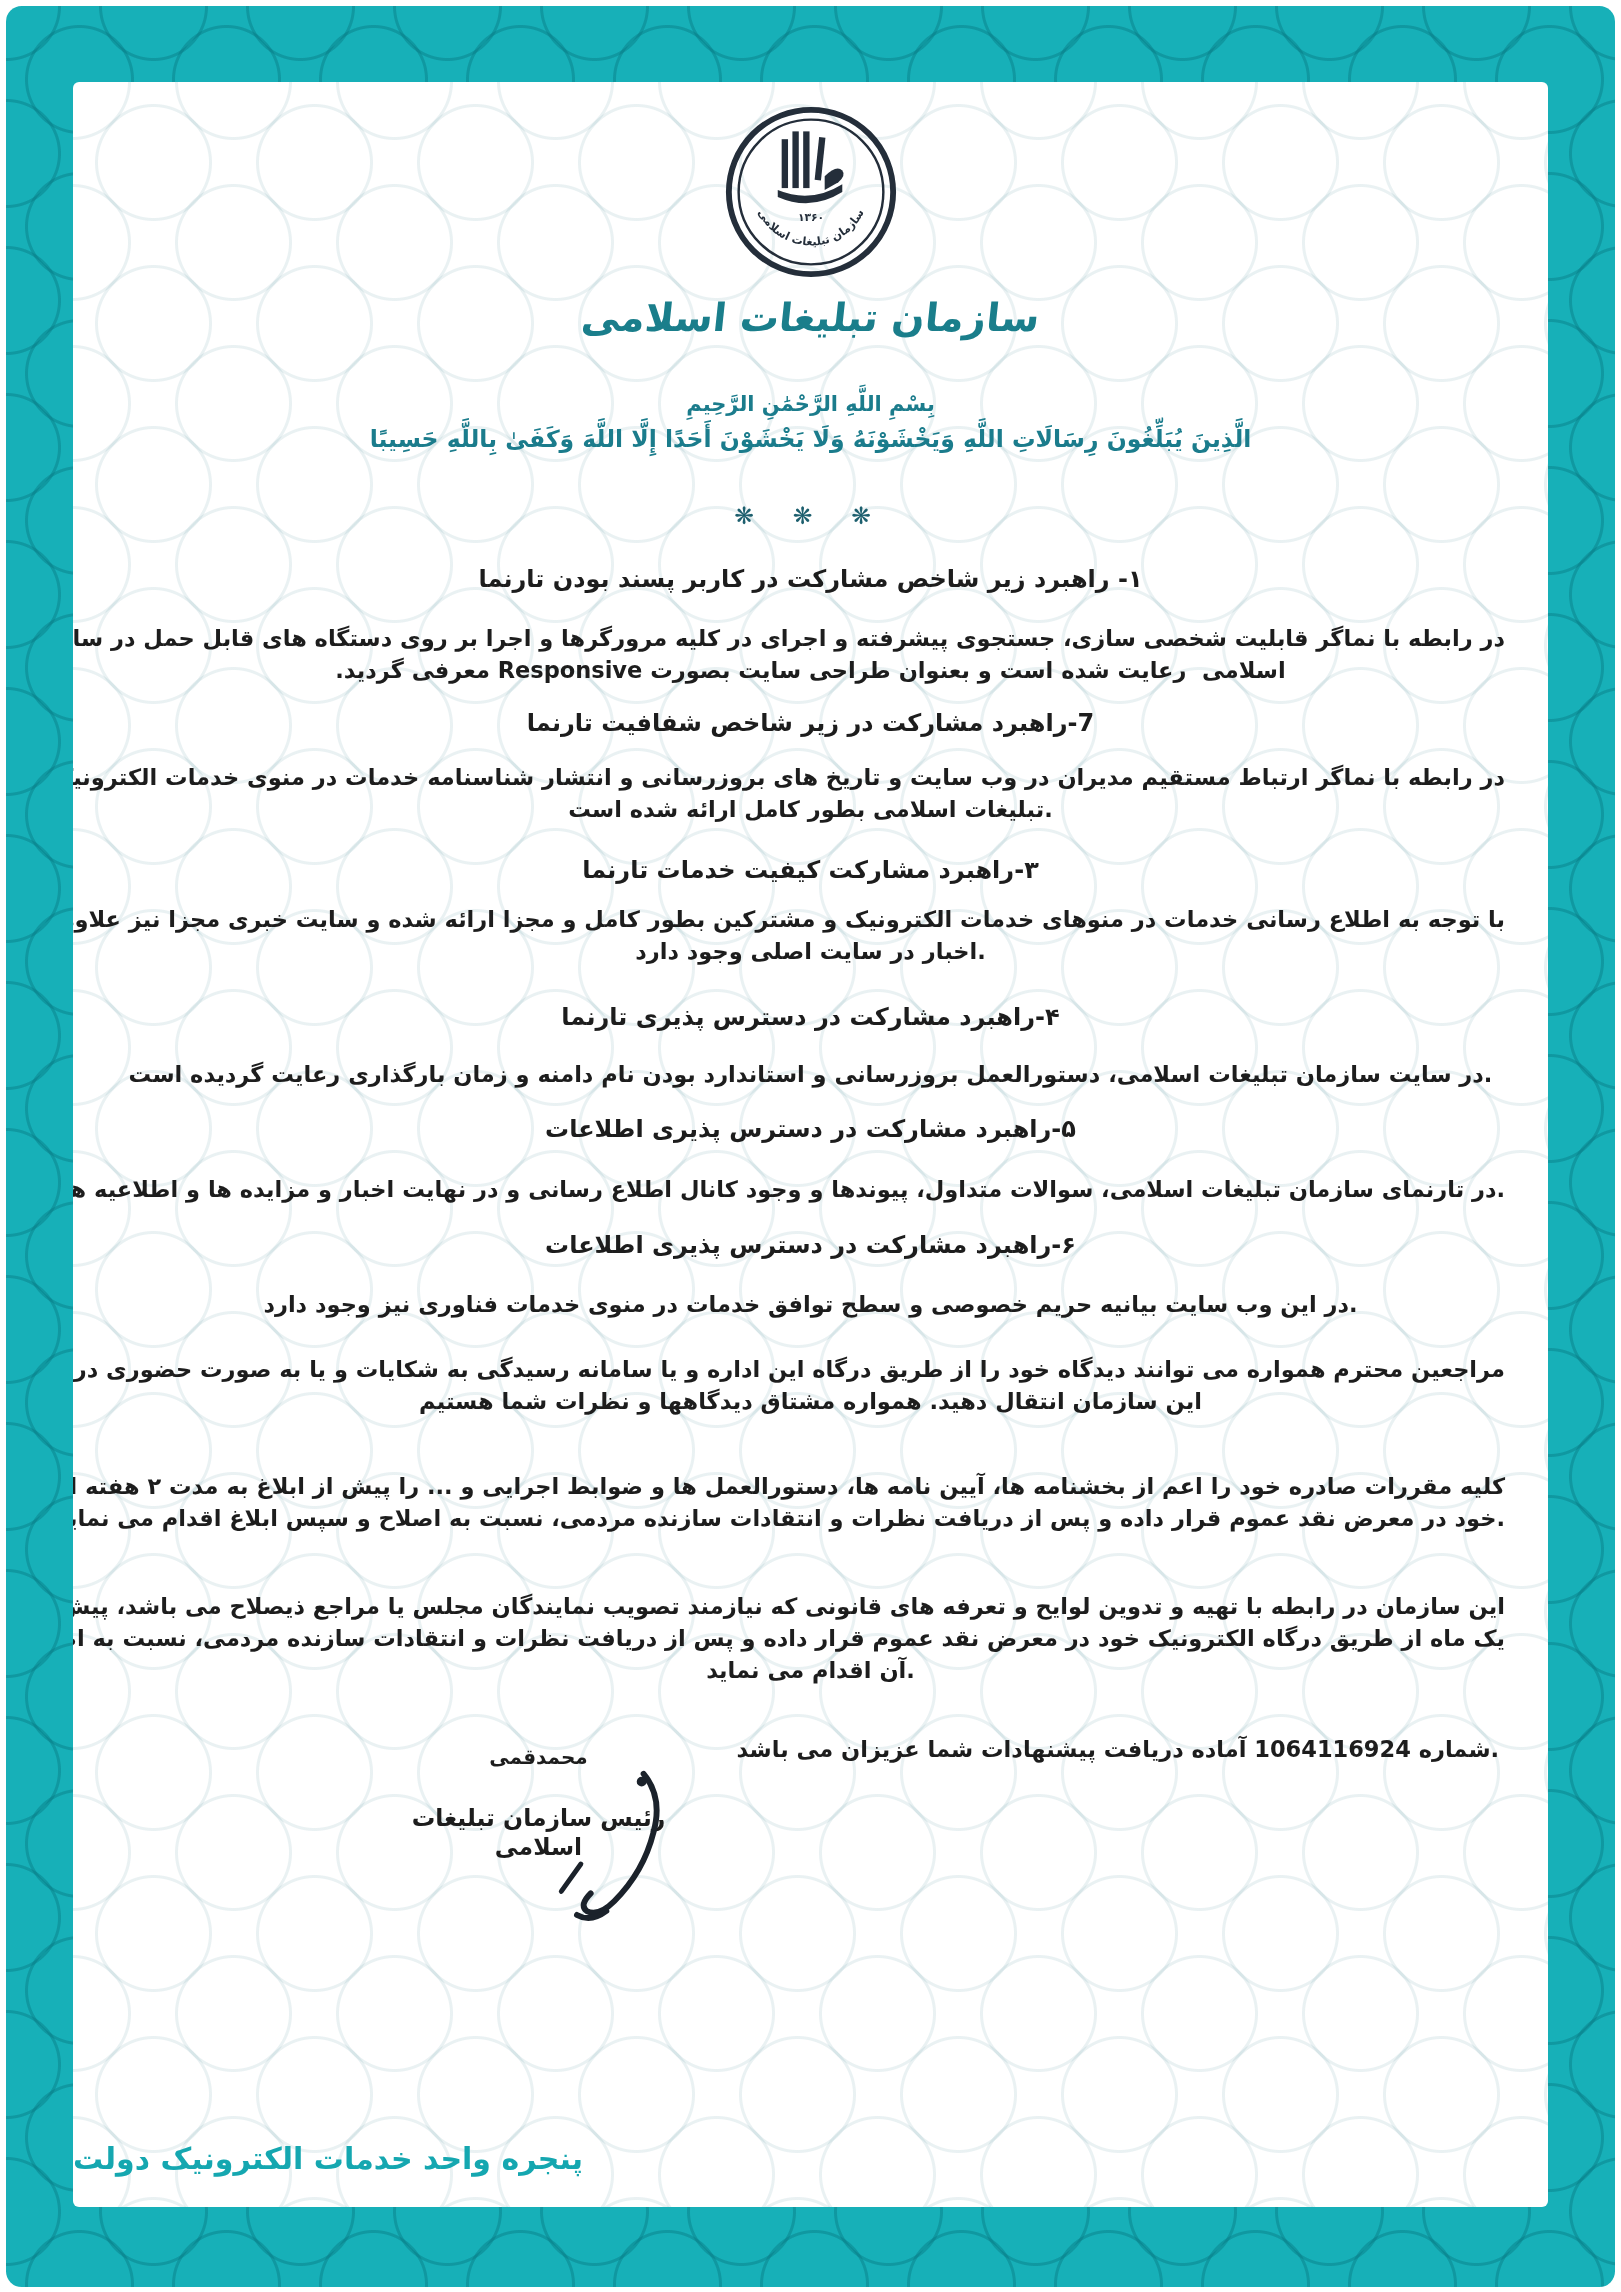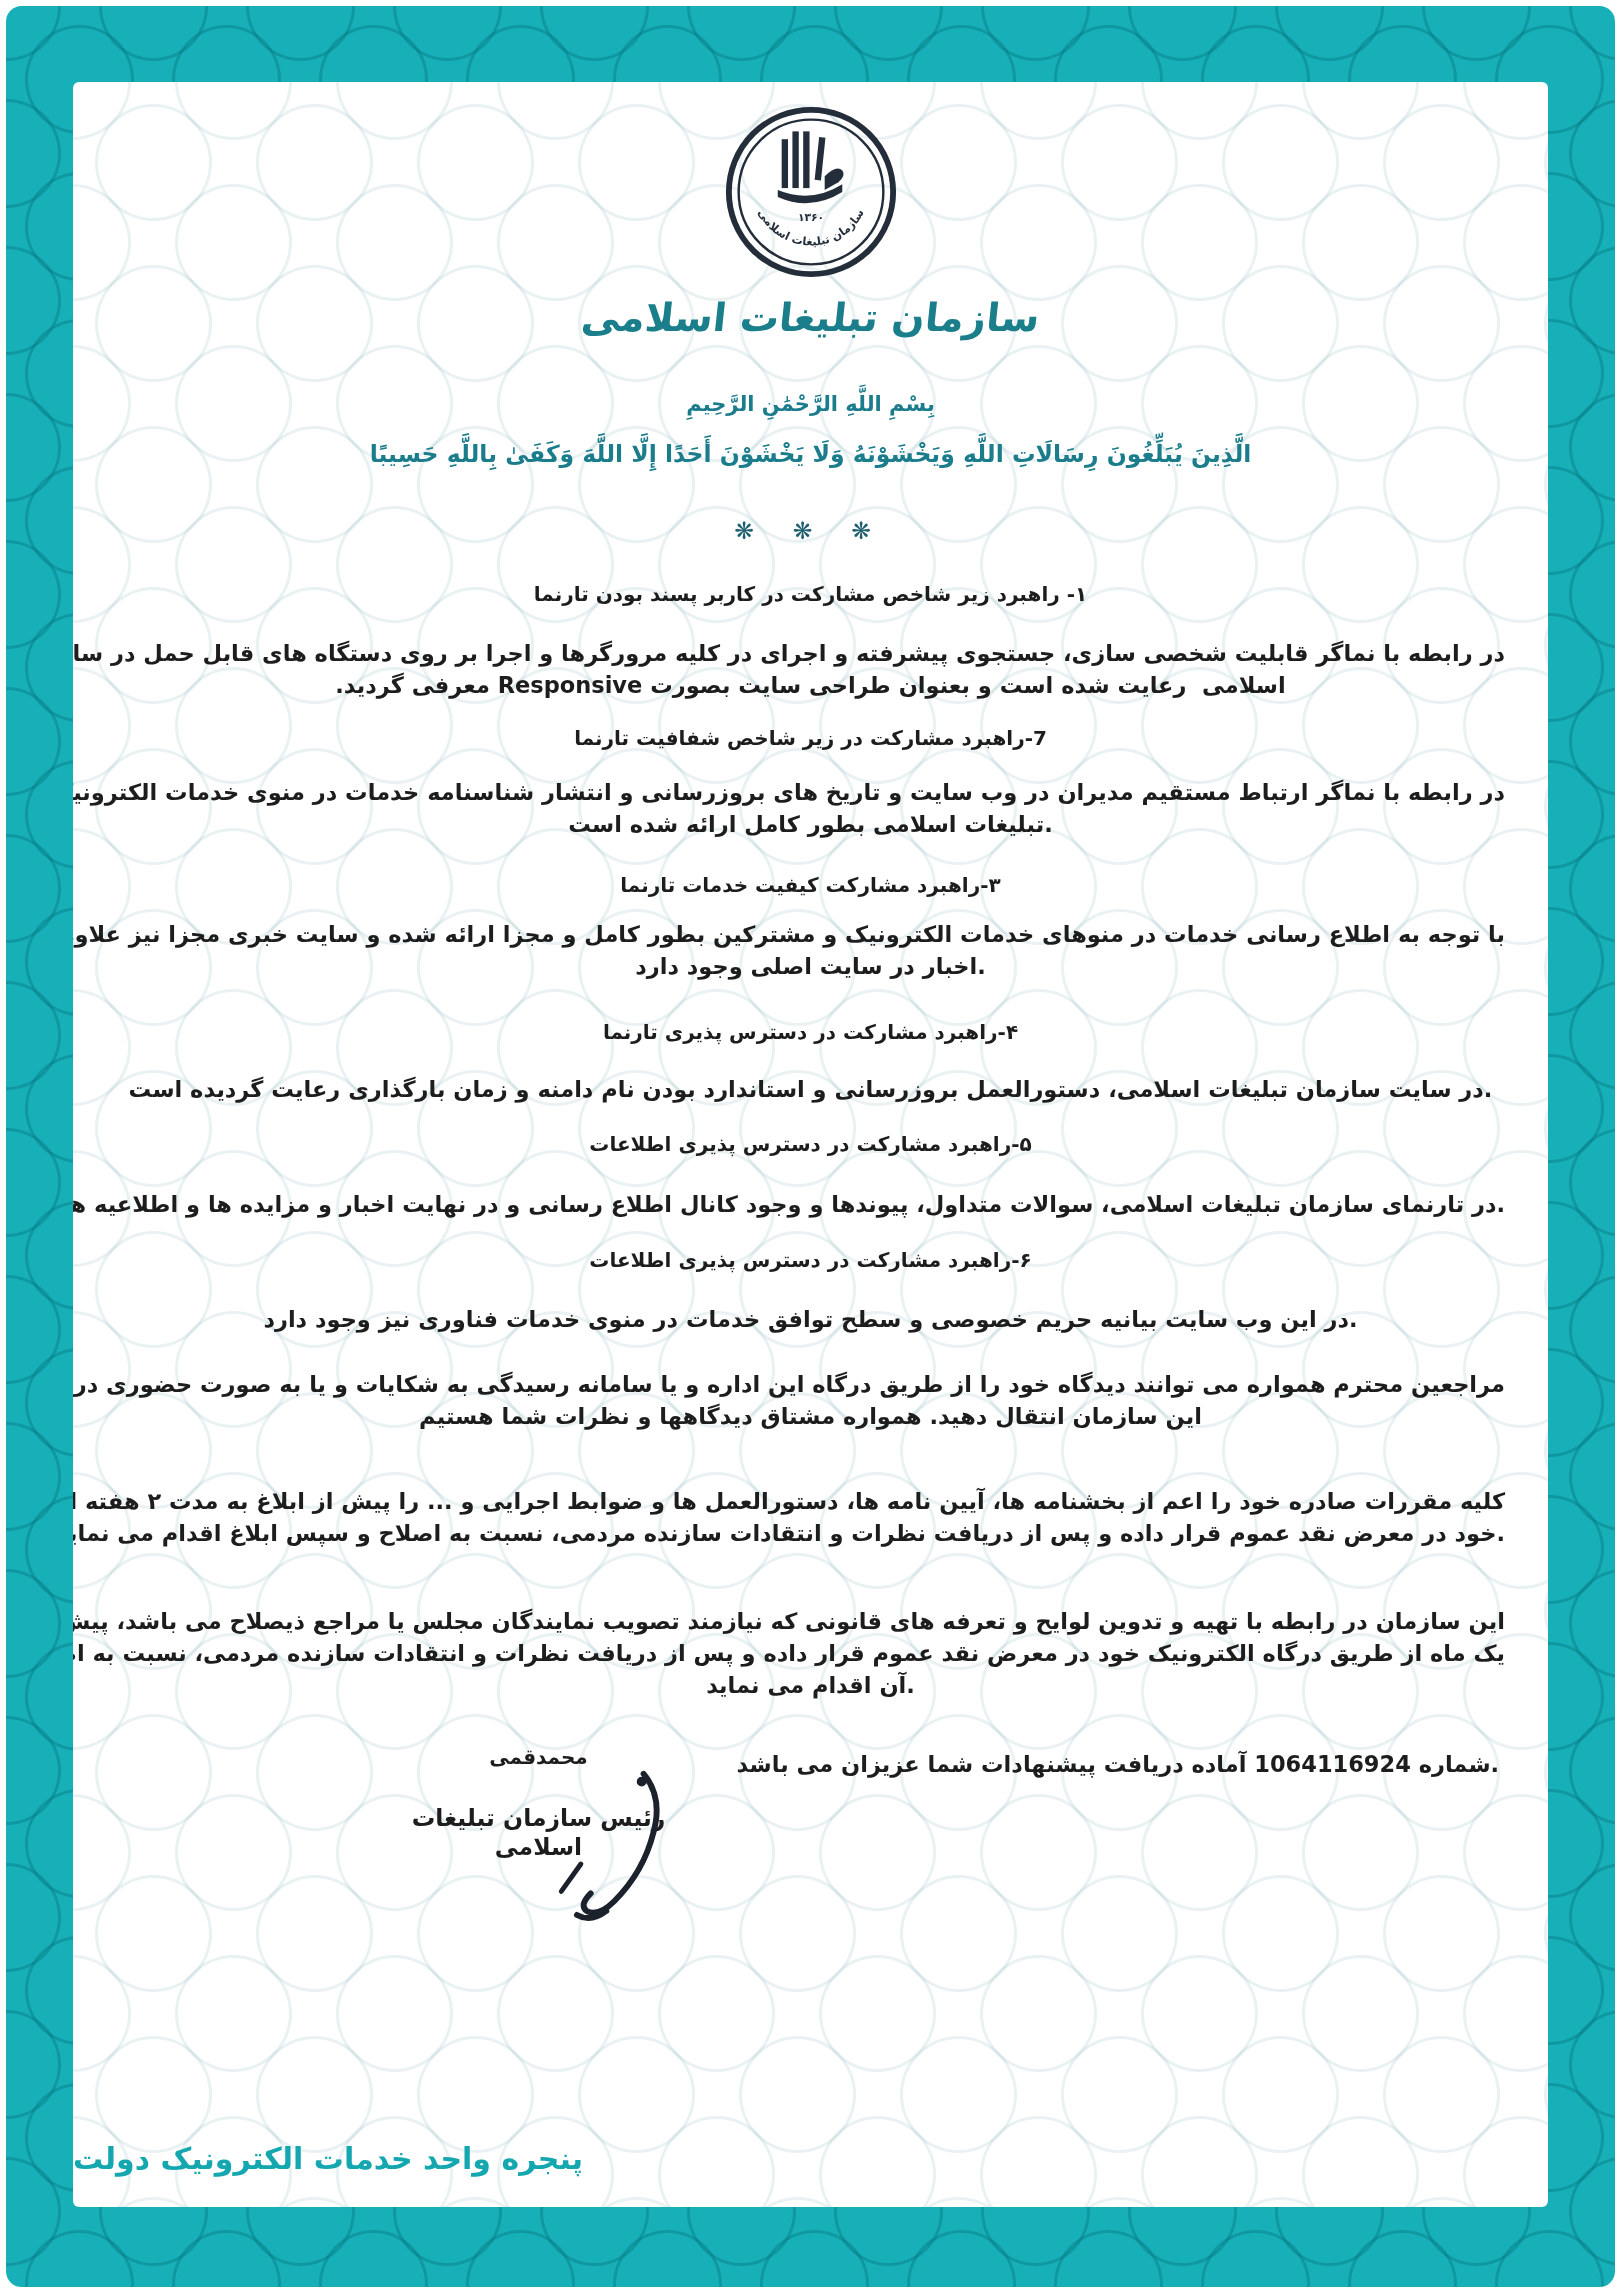--- a/index.html
+++ b/index.html
@@ -13,23 +13,23 @@
   .card{position:absolute;left:73px;right:73px;top:82px;bottom:86px;background:#ffffff;border-radius:6px;overflow:hidden;
     background-image:
       radial-gradient(circle, rgba(90,150,160,0) 55px, rgba(90,150,160,0.13) 56px, rgba(90,150,160,0.13) 58px, rgba(90,150,160,0) 59px),
       radial-gradient(circle, rgba(90,150,160,0) 55px, rgba(90,150,160,0.13) 56px, rgba(90,150,160,0.13) 58px, rgba(90,150,160,0) 59px);
     background-size:161px 161px;background-position:0 0,80px 80px;}
   .content{direction:rtl;padding:0 43px;color:#1d1d1d;}
   .emblem-wrap{margin:21.6px auto 0;width:176px;height:176px;}
   .wordmark{margin-top:2px;text-align:center;height:71px;line-height:71px;color:#1a7e8b;
     font-size:39px;font-weight:bold;transform:skewX(-6deg);}
   .bismillah{margin-top:34px;text-align:center;font-size:21px;line-height:35px;font-weight:bold;color:#1b7c8c;}
-  .verse{margin-top:16px;text-align:center;font-size:23.5px;line-height:33px;font-weight:bold;color:#1b7c8c;}
+  .verse{margin-top:1px;text-align:center;font-size:23.5px;line-height:33px;font-weight:bold;color:#1b7c8c;}
   .ornament{margin-top:45px;text-align:center;font-size:23.5px;line-height:31px;color:#1d5f6e;letter-spacing:15.7px;}
-  .h{font-weight:bold;font-size:20px;line-height:32px;text-align:center;white-space:pre;}
+  .h{font-weight:bold;font-size:24px;line-height:32px;text-align:center;white-space:pre;}
   .p{font-weight:bold;font-size:22.5px;line-height:32px;text-align:center;white-space:pre;}
   .h1{margin-top:31px}.p1{margin-top:27.4px}
   .h2{margin-top:20.6px}.p2{margin-top:22.5px}
   .h3{margin-top:29px}.p3{margin-top:16.7px}
   .h4{margin-top:34px}.p4{margin-top:25.5px}
   .h5{margin-top:22.5px}.p5{margin-top:28px}
   .h6{margin-top:24.5px}.p6{margin-top:26.5px}
   .p7{margin-top:33px}.p8{margin-top:53px}.p9{margin-top:56px}
   .phone{margin-top:47px;text-align:right;padding-left:0;padding-right:5.9px;}
   .sig{position:absolute;top:1660px;left:333px;width:265px;text-align:center;direction:rtl;color:#1d1d1d;}

